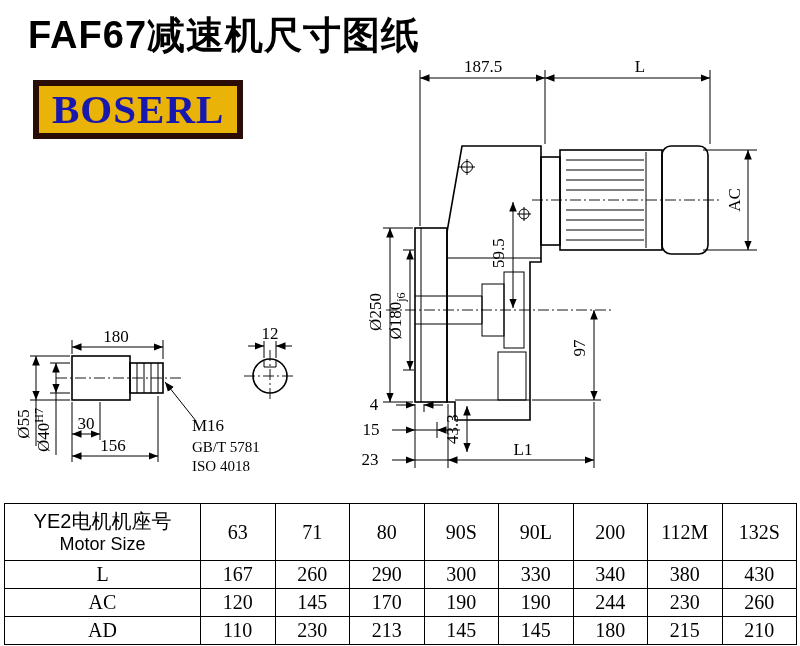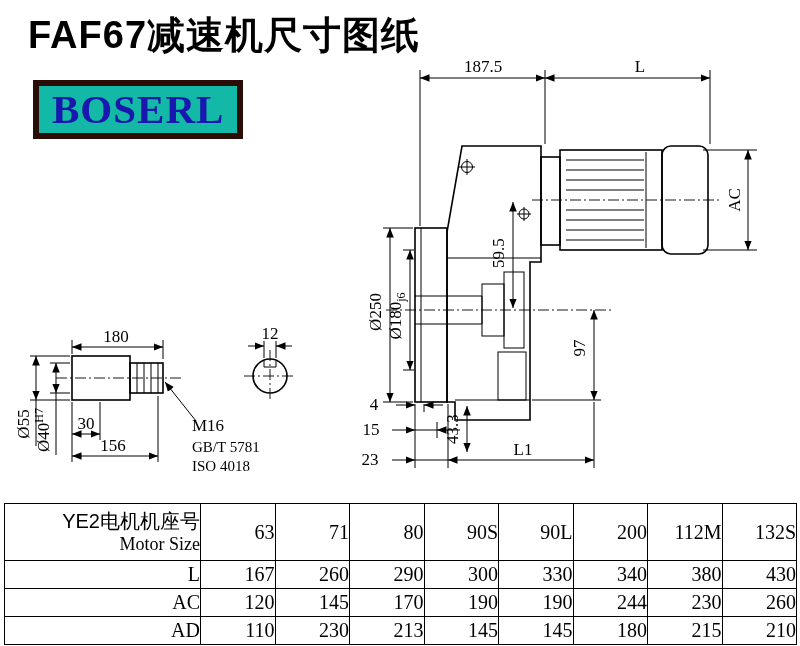--- a/index.html
+++ b/index.html
@@ -2,40 +2,40 @@
 <html style="--logo-text: #1818ae; --logo-border: #2a0d06; --drawing-lines: #000000;"><head>
 <meta charset="utf-8">
 <style>
   *{box-sizing:border-box}
   html,body{margin:0;padding:0}
   body{width:800px;height:646px;background:#fff;position:relative;overflow:hidden;
        font-family:"Liberation Sans",sans-serif;color:#000}
   .title{position:absolute;left:28px;top:10px;font-size:38px;font-weight:700;
          letter-spacing:1px;white-space:nowrap}
   .logo{position:absolute;left:33px;top:80px;border:6px solid var(--logo-border,#2a0d06);
-        padding:1px 13px;background:#14b8a6}
+        padding:1px 13px;background:#eab308}
   .logo-text{font-family:"Liberation Serif",serif;font-weight:700;font-size:41px;
         line-height:1.1;color:var(--logo-text,#1818ae);letter-spacing:1px}
   svg.drawing{position:absolute;left:0;top:0}
   svg .dl{stroke:#000;stroke-width:1;fill:none}
   svg .tl{stroke:#000;stroke-width:1;fill:none}
   svg .ol{stroke:#000;stroke-width:1.6;fill:none}
   svg .cl{stroke:#000;stroke-width:.9;fill:none;stroke-dasharray:11 3 2 3}
   svg text{stroke:none;fill:#000}
   svg .dt{font-family:"Liberation Serif",serif;font-size:17px}
   svg .ds{font-size:12px}
   svg .dm{font-family:"Liberation Serif",serif;font-size:15px}
   table.dims{position:absolute;left:4px;top:503px;width:792px;border-collapse:collapse;
-        table-layout:fixed;text-align:right}
+        table-layout:fixed;text-align:center}
   table.dims th,table.dims td{border:1.5px solid #000;font-weight:400;
         font-family:"Liberation Serif",serif;font-size:20px;padding:0;vertical-align:middle}
   tr.hrow{height:57px}
   tr.drow{height:28px}
   .hcn{font-family:"Liberation Sans",sans-serif;font-size:20px;line-height:1.3}
-  .hen{font-family:Liberation Serif, serif;font-size:18px;line-height:1.2}
+  .hen{font-family:Liberation Sans, sans-serif;font-size:18px;line-height:1.2}
 </style>
 </head>
 <body>
 
 <div>
 
   <svg class="drawing" width="800" height="502" viewBox="0 0 800 502" xmlns="http://www.w3.org/2000/svg">
     <defs>
       <marker id="arr" markerWidth="12" markerHeight="10" refX="9.5" refY="5" orient="auto-start-reverse" markerUnits="userSpaceOnUse">
         <path d="M0,1.2 L9.5,5 L0,8.8 Z" fill="#000"></path>

